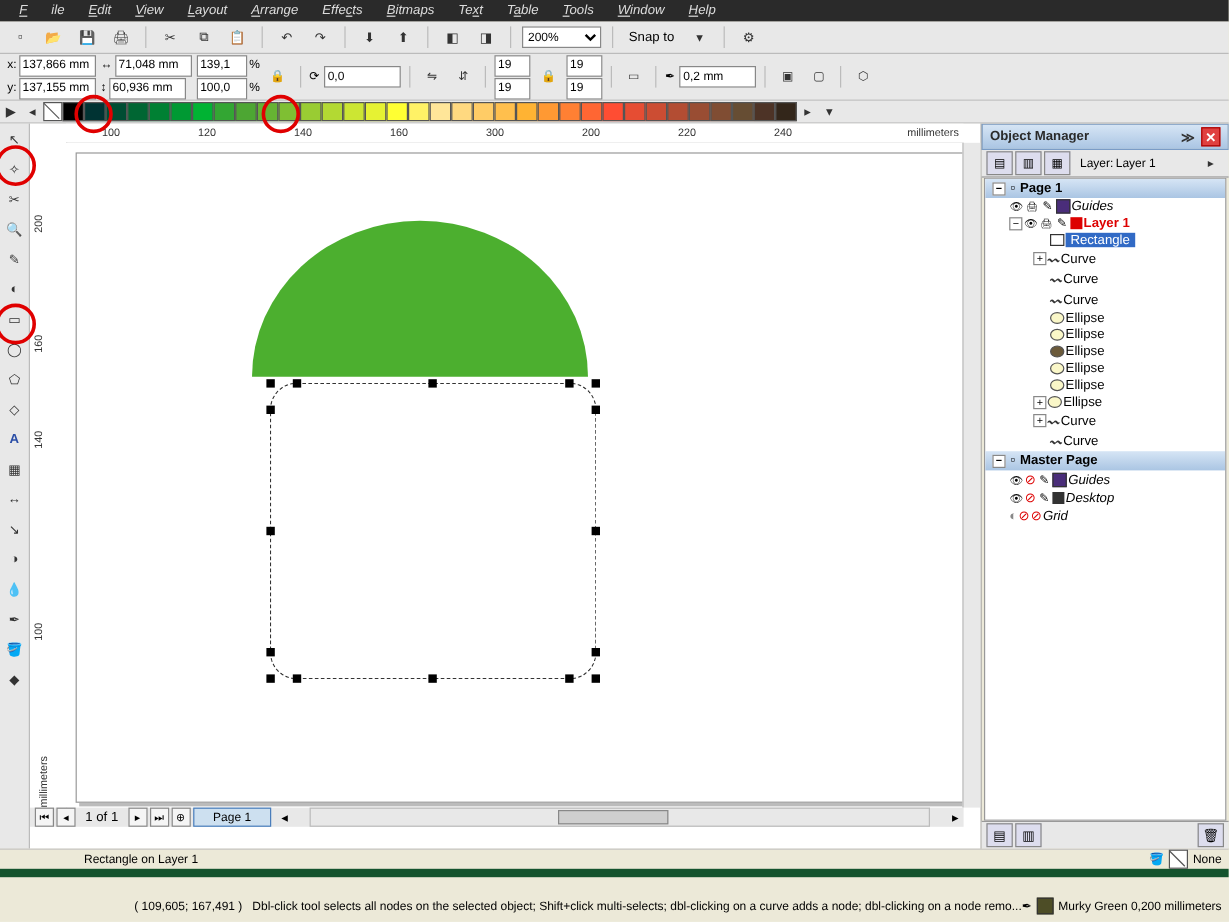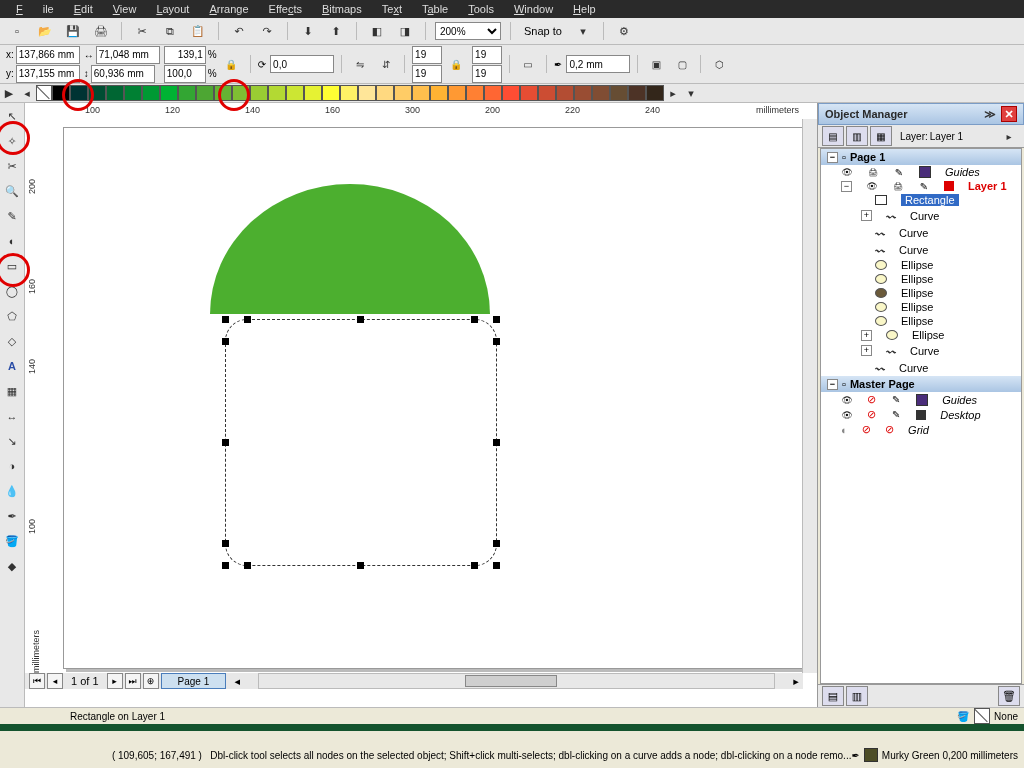--- a/index.html
+++ b/index.html
@@ -1,17 +1,17 @@
 <!DOCTYPE html>
 <html><head>
 <meta charset="utf-8">
 <style>
 html,body{margin:0;padding:0;font-family:Tahoma,sans-serif;font-size:11px;background:#ece9d8;width:1024px;height:768px;overflow:hidden;}
 .menubar{background:#2a2a2a;height:18px;display:flex;align-items:center;padding:0 6px;color:#ddd;gap:0}
-.menubar span{padding:2px 10px;}
+.menubar span{padding:2px 10px;font-style:italic;}
 .menubar u{text-decoration:underline}
 .toolrow{background:#e8e8e8;height:26px;display:flex;align-items:center;padding:0 6px;gap:6px;border-bottom:1px solid #bbb}
 .tbtn{width:20px;height:20px;display:inline-flex;align-items:center;justify-content:center;color:#333;border:1px solid transparent;}
 .sep{width:1px;height:18px;background:#bbb;margin:0 3px}
 .input-sm{width:58px;height:16px;border:1px solid #888;background:white;font-size:10px;padding:0 2px}
 .zoom-sel{width:66px;height:18px;border:1px solid #888;background:white;font-size:10px}
 .proprow{background:#e8e8e8;height:38px;display:flex;align-items:center;padding:0 6px;gap:4px;border-bottom:1px solid #bbb;font-size:10px}
 .propcell{display:flex;flex-direction:column;gap:1px}
 .propcell .r{display:flex;align-items:center;gap:2px}
 .palette{height:18px;display:flex;align-items:center;background:#e8e8e8;border-bottom:1px solid #bbb}
@@ -31,21 +31,21 @@
 .pagetab{background:#cde0f0;border:1px solid #4a7dbb;padding:0 16px;height:14px;display:inline-flex;align-items:center;font-size:10px}
 .scrolltrack{flex:1;height:14px;background:#e8e8e8;border:1px solid #bbb;margin:0 14px;position:relative;display:flex;align-items:center}
 .scrollthumb{width:90px;height:10px;background:#cfcfcf;border:1px solid #888;margin-left:40%}
 .vscroll{position:absolute;top:16px;right:0;bottom:34px;width:14px;background:#e8e8e8;border-left:1px solid #bbb}
 .dock{width:206px;background:#ece9d8;display:flex;flex-direction:column;border-left:1px solid #999}
 .dockhdr{height:20px;background:linear-gradient(#d6e5f5,#aac5e3);border:1px solid #7a9cc6;display:flex;align-items:center;padding:0 6px;font-weight:bold;font-size:11px;color:#2a2a2a;justify-content:space-between}
 .docktabs{height:22px;background:#e8e8e8;display:flex;align-items:center;padding:0 4px;gap:2px;border-bottom:1px solid #999;font-size:10px}
 .dockicon{width:20px;height:18px;border:1px solid #888;background:#dde;display:inline-flex;align-items:center;justify-content:center}
 .tree{flex:1;background:white;border:1px solid #999;margin:0 2px;overflow:auto;font-size:11px}
 .treehdr{background:linear-gradient(#d6e5f5,#aac5e3);font-weight:bold;padding:2px 6px;display:flex;align-items:center;gap:4px}
-.treerow{padding:1px 4px;display:flex;align-items:center;gap:14px;white-space:nowrap}
+.treerow{padding:1px 4px;display:flex;align-items:center;gap:1px;white-space:nowrap}
 .treerow.l1{padding-left:20px}
 .treerow.l2{padding-left:40px}
 .treerow.l3{padding-left:54px}
 .sel{background:#316ac5;color:white;padding:0 4px}
 .dockfoot{height:22px;background:#e8e8e8;display:flex;align-items:center;padding:0 4px;gap:2px;border-top:1px solid #999}
 .status{height:16px;background:#ece9d8;font-size:10px;display:flex;align-items:center;padding:0 6px;border-top:1px solid #bbb}
 .status2{height:16px;background:#ece9d8;font-size:10px;display:flex;align-items:center;padding:16px 6px;border-top:7px solid #14532d;justify-content:flex-end}
 .redcircle{position:absolute;border:3px solid #e00000;border-radius:50%;pointer-events:none;z-index:100}
 .exp{width:9px;height:9px;border:1px solid #888;display:inline-flex;align-items:center;justify-content:center;font-size:9px;line-height:1;background:white}
 .ic{width:12px;height:12px;display:inline-flex;align-items:center;justify-content:center}
@@ -122,21 +122,21 @@
         <span>↔</span>
         <input class="input-sm" value="71,048 mm" style="">
       </div>
  <div class="r">
         <span>↕</span>
         <input class="input-sm" value="60,936 mm" style="">
       </div>
 </div>
 <div class="propcell">
  <div class="r">
-        <input class="input-sm" style="width: 36px; text-align: right;" value="139,1">
+        <input class="input-sm" style="width: 36px;" value="139,1">
         <span>%</span>
       </div>
  <div class="r">
         <input class="input-sm" style="width: 36px;" value="100,0">
         <span>%</span>
       </div>
 </div>
 <span class="tbtn">🔒</span>
 <span class="sep"></span>
 <span>⟳</span>

